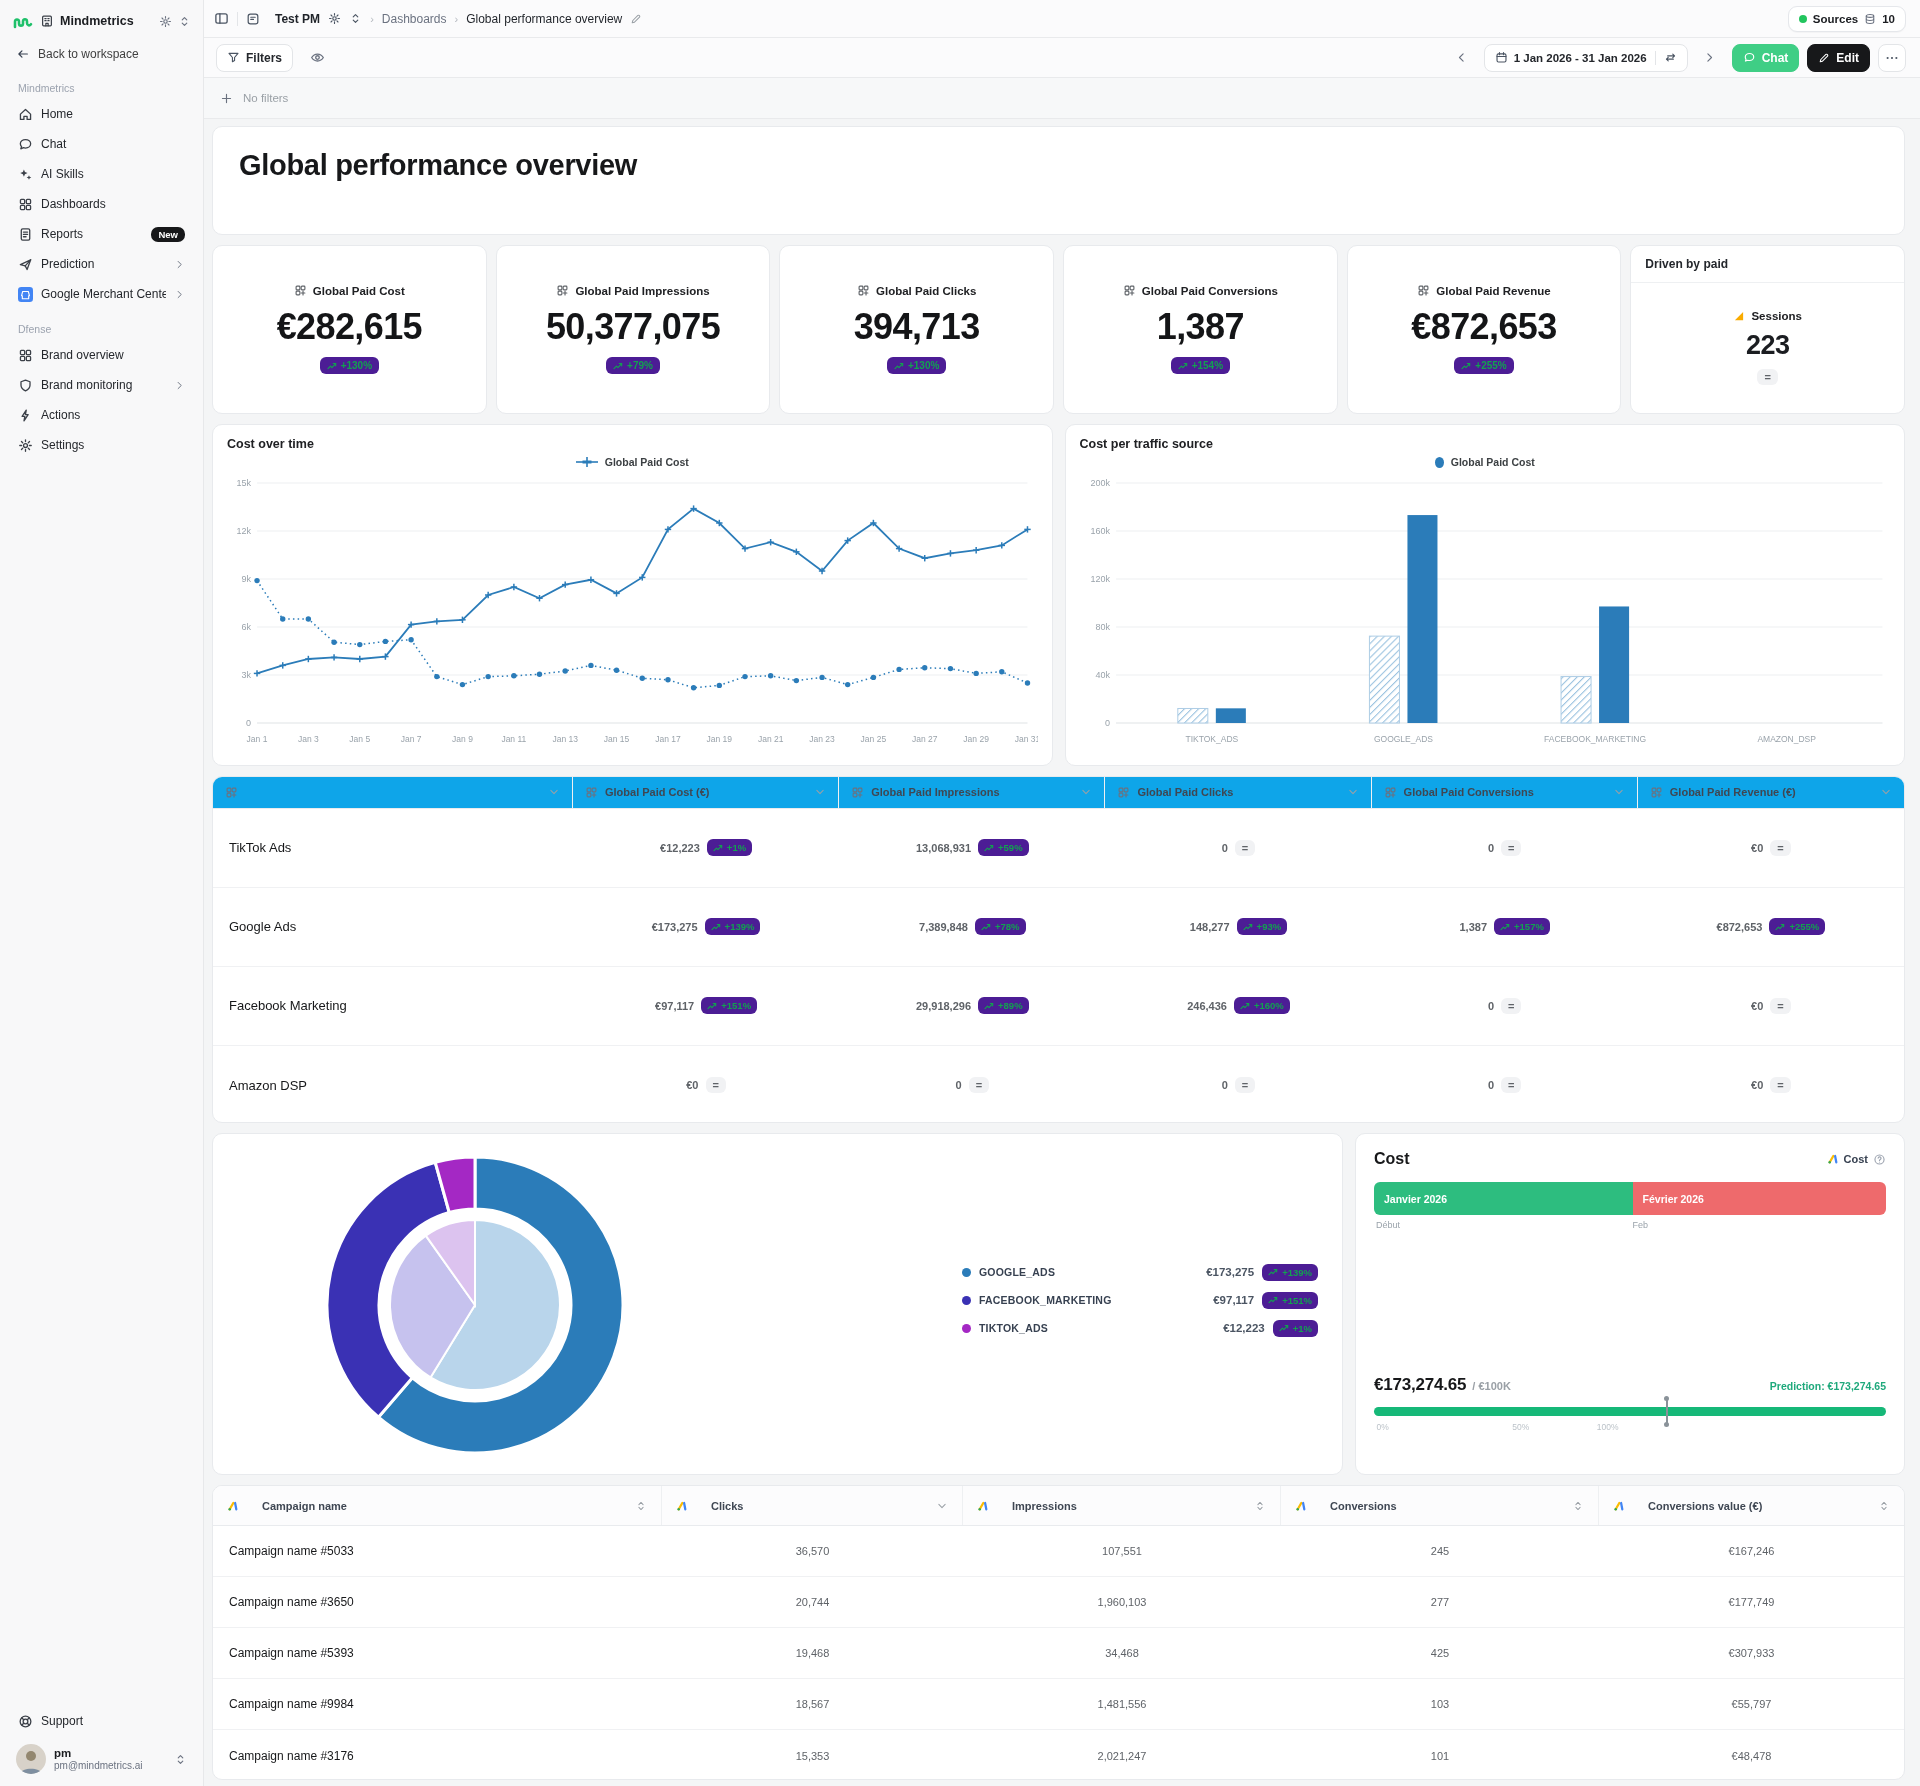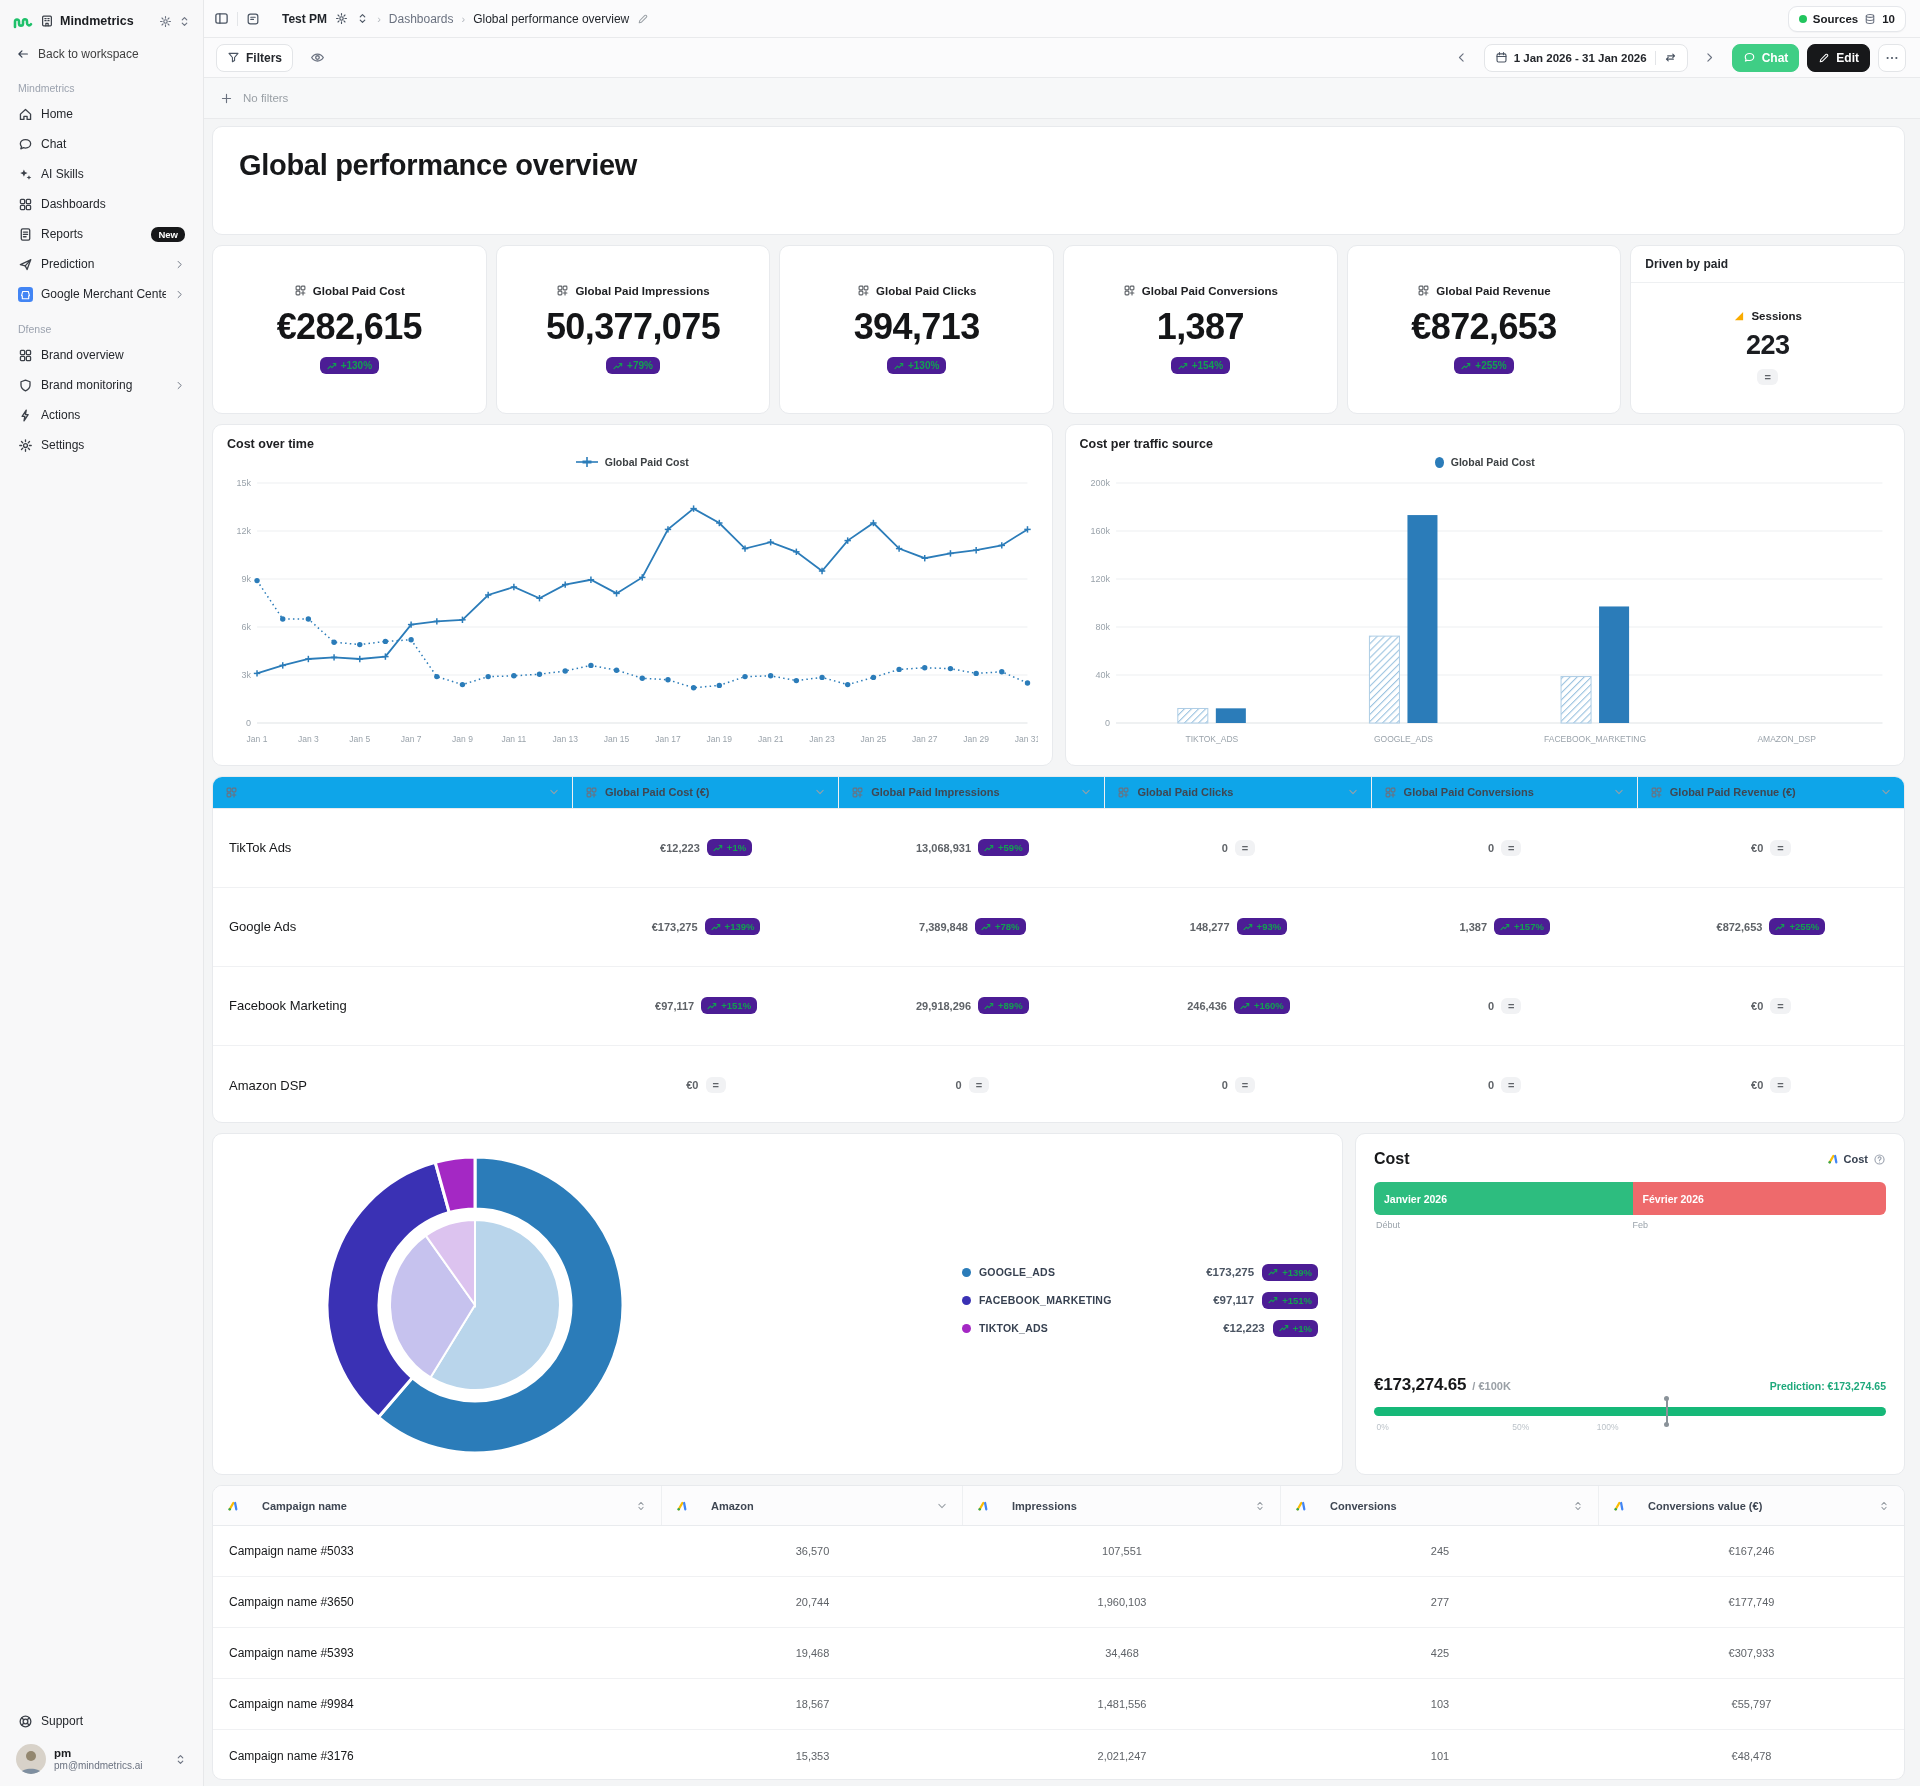--- a/index.html
+++ b/index.html
@@ -21,21 +21,21 @@
   .nav-chev { color:#6b7280; display:flex; }
   .sb-spacer { flex:1; }
   .user-row { display:flex; align-items:center; gap:8px; padding:8px 6px 0; }
   .user-meta { flex:1; line-height:1.25; }
   .user-name { font-size:11.5px; font-weight:700; }
   .user-email { font-size:10px; color:#6b7280; }
 
   
   .main { flex:1; display:flex; flex-direction:column; min-width:0; }
   .tb1 { height:38px; background:#fbfbfc; border-bottom:1px solid #e9eaec; display:flex; align-items:center; padding:0 14px 0 10px; gap:8px; }
-  .tb1 .crumb { display:flex; align-items:center; gap:22px; color:#4b5563; }
+  .tb1 .crumb { display:flex; align-items:center; gap:15px; color:#4b5563; }
   .tb1 .div { width:1px; height:14px; background:#e3e5e8; }
   .crumb-txt { font-size:12px; font-weight:600; color:#1f2329; }
   .crumb-gray { font-size:12px; color:#6b7280; }
   .crumb-sep { color:#b4b9bf; font-size:11px; }
   .tb-right { margin-left:auto; display:flex; align-items:center; gap:8px; }
   .sources-pill { display:flex; align-items:center; gap:6px; background:#fff; border:1px solid #e5e7eb; border-radius:9px; height:26px; padding:0 10px; box-shadow:0 1px 1px rgba(0,0,0,.03); cursor:pointer; }
   .gdot { width:8px; height:8px; border-radius:50%; background:#22c55e; }
   .sources-pill .s-lbl { font-size:11.5px; font-weight:600; }
   .sources-pill .s-count { font-size:11.5px; font-weight:600; }
   .sources-pill .nic { color:#6b7280; display:flex; }
@@ -1078,21 +1078,21 @@
             </span>
           </div>
           <div class="chead">
             <svg class="ic" width="12" height="12" viewBox="0 0 16 16" fill="none" stroke="currentColor" stroke-width="1.4" stroke-linecap="round" stroke-linejoin="round">
               <g stroke="none">
                 <path d="M3.6 12.4 8.4 4" stroke="#FBBC04" stroke-width="3" stroke-linecap="round"></path>
                 <path d="M12.4 12.4 10.8 4" stroke="#4285F4" stroke-width="3" stroke-linecap="round"></path>
                 <circle cx="3.6" cy="12.4" r="1.7" fill="#34A853"></circle>
               </g>
             </svg>
-            <span>Amazon</span>
+            <span>Clicks</span>
             <span class="sort">
               <svg class="ic" width="12" height="12" viewBox="0 0 16 16" fill="none" stroke="currentColor" stroke-width="1.4" stroke-linecap="round" stroke-linejoin="round">
                 <path d="M3.8 5.9 8 10.1l4.2-4.2"></path>
               </svg>
             </span>
           </div>
           <div class="chead">
             <svg class="ic" width="12" height="12" viewBox="0 0 16 16" fill="none" stroke="currentColor" stroke-width="1.4" stroke-linecap="round" stroke-linejoin="round">
               <g stroke="none">
                 <path d="M3.6 12.4 8.4 4" stroke="#FBBC04" stroke-width="3" stroke-linecap="round"></path>

